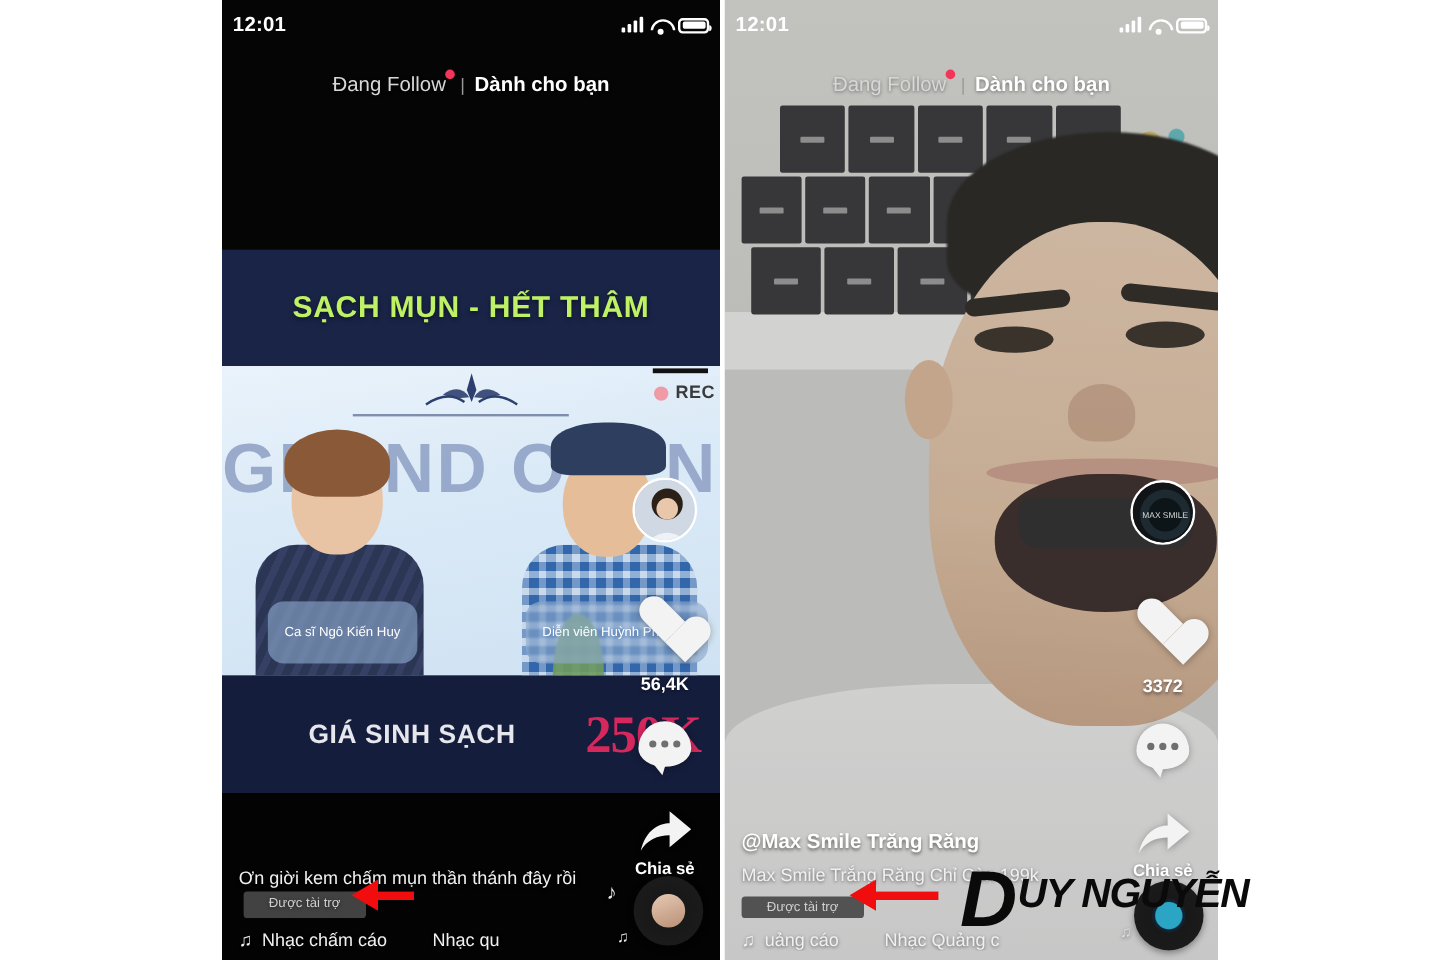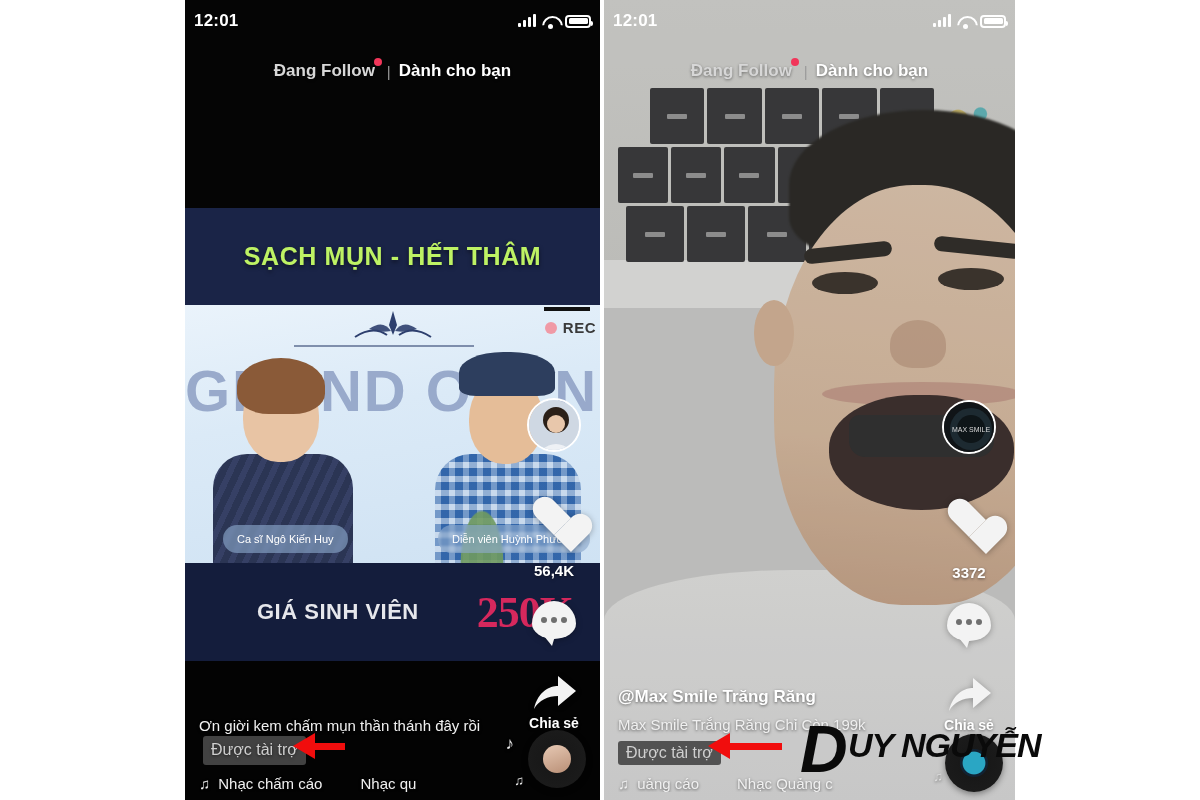--- a/index.html
+++ b/index.html
@@ -53,21 +53,20 @@
   }
 
   
   .tabs {
     position: absolute; top: 56px; left: 0; right: 0; height: 30px; z-index: 40;
     display: flex; align-items: center; justify-content: center; gap: 0;
   }
   .tab-follow {
     color: #d7d7d7; font-size: 17px; position: relative; padding-right: 4px;
     text-shadow: 0 1px 3px rgba(0,0,0,.45);
-    font-weight: bold;
   }
   .tab-dot {
     position: absolute; right: -3px; top: -3px;
     width: 8px; height: 8px; border-radius: 50%; background: #f2365a;
   }
   .tab-sep { color: #9a9a9a; font-size: 15px; margin: 0 8px; }
   .tab-foryou {
     color: #ffffff; font-size: 17px; font-weight: 700;
     text-shadow: 0 1px 3px rgba(0,0,0,.45);
   }
@@ -141,21 +140,21 @@
     border-radius: 36px 36px 0 0;
   }
   .plant {
     position:absolute; right: 86px; bottom: 0; width: 64px; height: 78px;
     background: radial-gradient(ellipse at 50% 100%, #6f9a5f 0 46%, transparent 48%);
     opacity:.9;
   }
   .name-pill {
     position: absolute; bottom: 10px;
     background: rgba(140,170,205,.62); color: #fff;
-    padding: 8px 14px; border-radius: 14px; font-size: 11px; white-space: nowrap;
+    padding: 20px 14px; border-radius: 14px; font-size: 11px; white-space: nowrap;
     backdrop-filter: blur(1px);
   }
   .np1 { left: 38px; }
   .np2 { right: 10px; }
   .rec {
     position: absolute; top: 14px; right: 4px;
     display: flex; align-items: center; gap: 6px;
   }
   .rec .dot { width: 12px; height: 12px; border-radius: 50%; background: #f09aa6; }
   .rec .lbl { color: #3a3a3a; font-size: 15px; font-weight: 700; letter-spacing: .5px; }
@@ -306,21 +305,21 @@
     color: #fff; font-size: 17px; font-weight: 700;
     text-shadow: 0 1px 3px rgba(0,0,0,.55); margin-bottom: 7px;
   }
   .cap-desc {
     color: #f0f0f0; font-size: 15px; line-height: 1.42; max-width: 300px;
     text-shadow: 0 1px 3px rgba(0,0,0,.55);
   }
   .spon {
     display: inline-block; vertical-align: middle;
     background: rgba(72,72,72,.92); color: #cfcfcf;
-    font-size: 16px; padding: 3px 8px; border-radius: 3px; margin-left: 4px;
+    font-size: 11px; padding: 3px 21px; border-radius: 3px; margin-left: 4px;
   }
   .cap-music {
     display: flex; align-items: center; gap: 8px; margin-top: 10px;
     color: #f0f0f0; font-size: 15px; white-space: nowrap; overflow: hidden;
     text-shadow: 0 1px 3px rgba(0,0,0,.55); max-width: 300px;
   }
   .music-gap { display:inline-block; width: 22px; }
 
   
   .arrow { position: absolute; z-index: 60; height: 26px; }
@@ -404,21 +403,21 @@
           <div class="head"></div>
           <div class="cap"></div>
       </div>
       <div class="plant"></div>
 
       <div class="name-pill np1">Ca sĩ Ngô Kiến Huy</div>
       <div class="name-pill np2">Diễn viên Huỳnh Phương</div>
     </div>
 
     <div class="video l-banner2">
-      <span class="g1">GIÁ SINH VIÊN</span>
+      <span class="g1">GIÁ SINH SẠCH</span>
       <span class="g2">250K</span>
     </div>
 
     <div class="video l-black-bottom"></div>
 
     <div class="statusbar">
       <span class="sb-time">12:01</span>
       <span class="sb-right">
         <span class="bars">
             <i></i>

